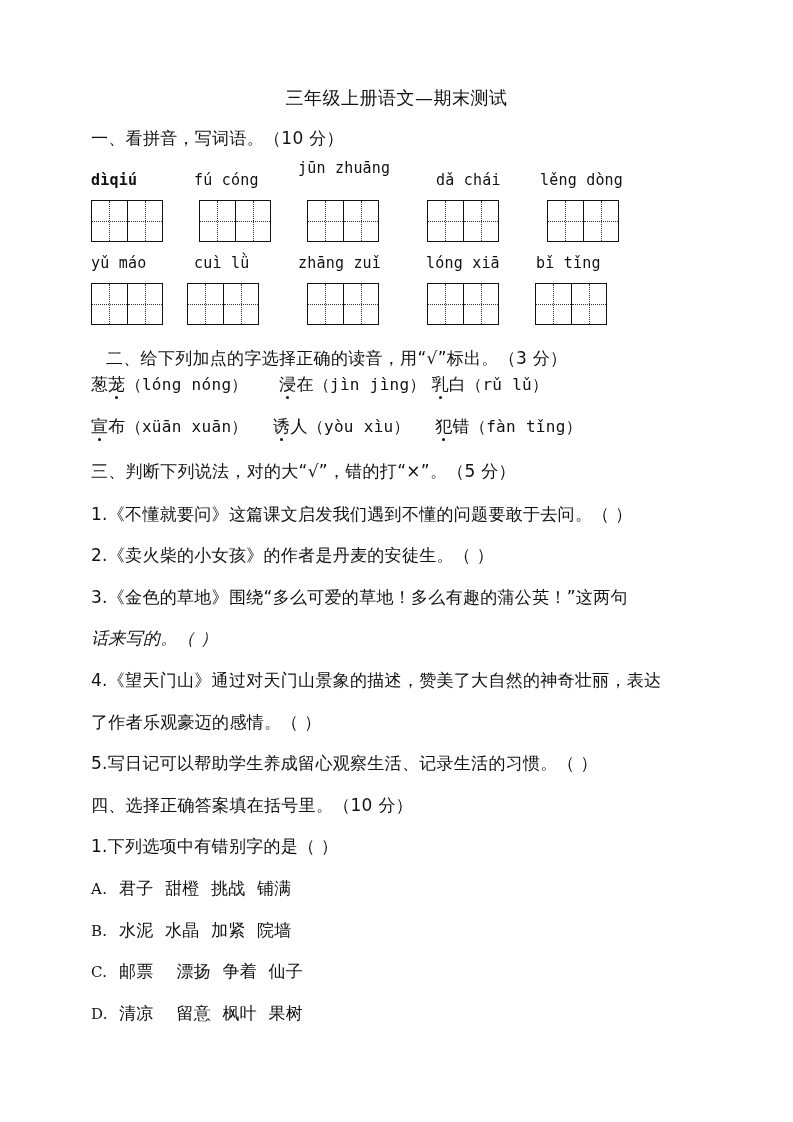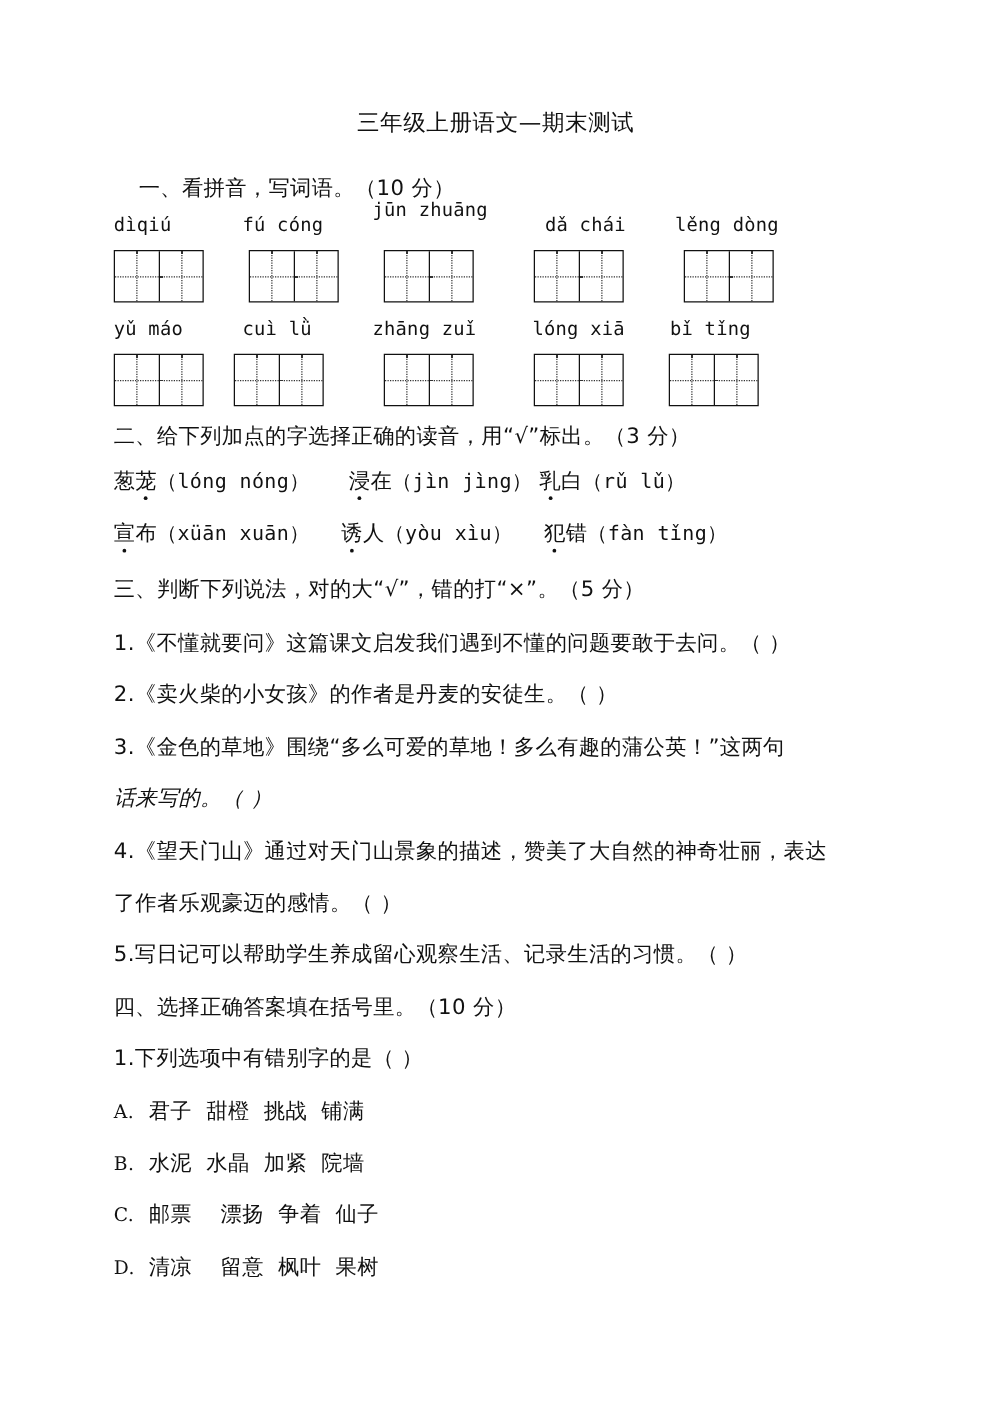--- a/index.html
+++ b/index.html
@@ -32,24 +32,24 @@
       content: ""; position: absolute; left: 50%; bottom: -5px; width: 3px; height: 3px;
       margin-left: -1.5px; background: #111; border-radius: 50%;
     }
     .paren { font-family: "DejaVu Sans Mono", "Liberation Mono", monospace; font-size: 16px; }
   </style>
 </head>
 <body>
 
 <div class="abs title">三年级上册语文—期末测试</div>
 
-<div class="abs line" style="top:139px;margin-left:20px;">一、看拼音，写词语。（10 分）</div>
+<div class="abs line" style="top:127px;">一、看拼音，写词语。（10 分）</div>
 
 <div id="s1r1">
-    <div class="abs pinyin" style="left: 91px; top: 171px;">dìqiú</div>
+    <div class="abs pinyin" style="left: 91px; top: 171px; font-weight: bold;">dìqiú</div>
     <div class="tian" style="left: 91px; top: 200px;">
       <div class="cell"></div>
       <div class="cell"></div>
     </div>
     <div class="abs pinyin" style="left: 194px; top: 171px;">fú cóng</div>
     <div class="tian" style="left: 199px; top: 200px;">
       <div class="cell"></div>
       <div class="cell"></div>
     </div>
     <div class="abs pinyin" style="left: 298px; top: 159px;">jūn zhuāng</div>
@@ -89,21 +89,21 @@
       <div class="cell"></div>
       <div class="cell"></div>
     </div>
     <div class="abs pinyin" style="left: 536px; top: 254px;">bǐ tǐng</div>
     <div class="tian" style="left: 535px; top: 283px;">
       <div class="cell"></div>
       <div class="cell"></div>
     </div>
   </div>
 
-<div class="abs line" style="top:337px;">二、给下列加点的字选择正确的读音，用“√”标出。（3 分）</div>
+<div class="abs line" style="top:347px;margin-left:15px;">二、给下列加点的字选择正确的读音，用“√”标出。（3 分）</div>
 
 <div class="abs line" style="top:373px;">
   <span>
     <span>葱</span><span class="dotted">茏</span><span class="paren">（lóng   nóng）</span>
   </span>
   <span style="display:inline-block;width:20px;"></span>
   <span>
     <span class="dotted">浸</span><span>在</span><span class="paren">（jìn   jìng）</span>
   </span>
   <span>

